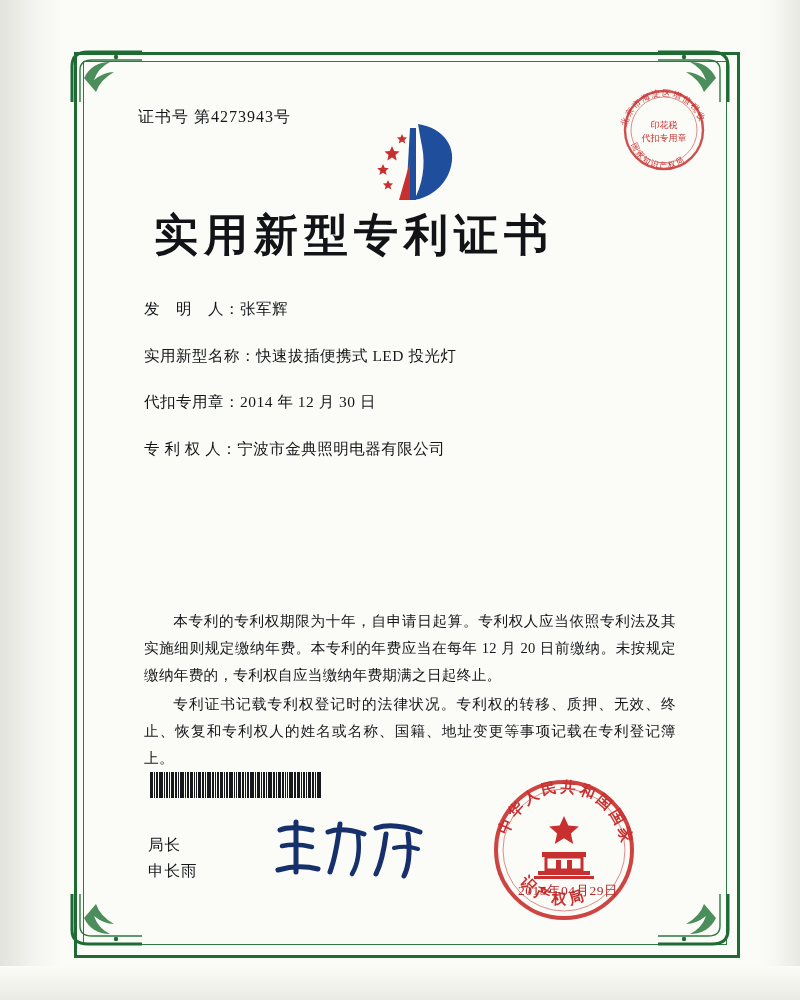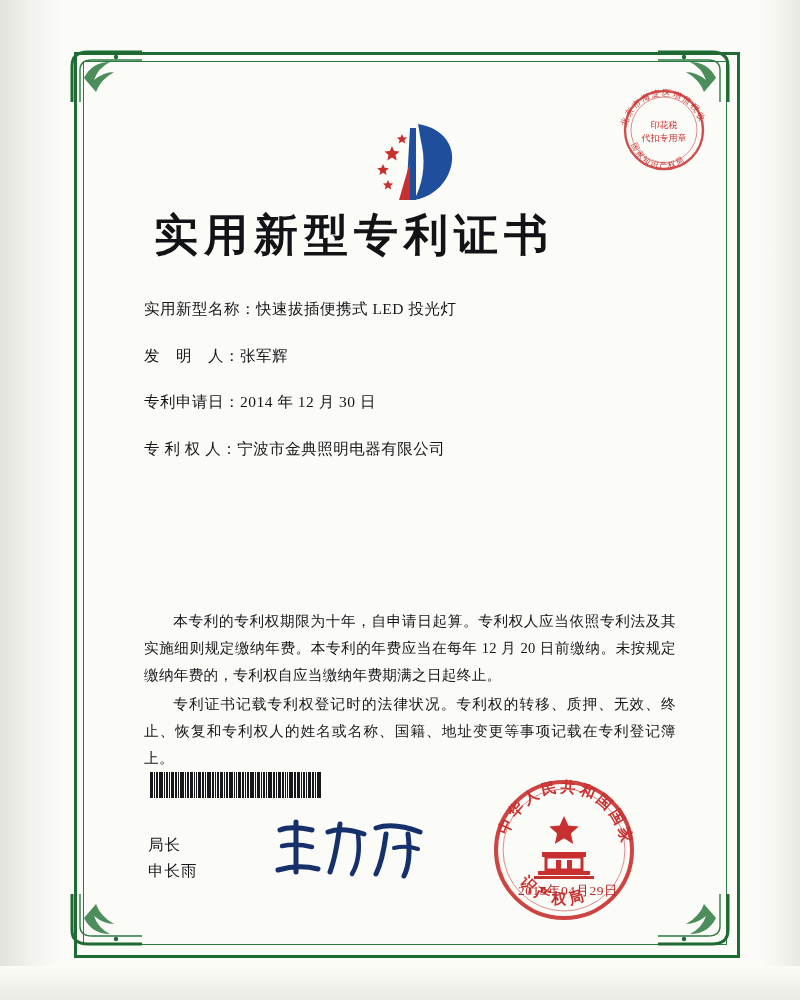--- a/index.html
+++ b/index.html
@@ -235,20 +235,21 @@
   </div>
   <div class="corner corner-br">
     <svg width="74" height="56" viewBox="0 0 74 56">
       <path d="M2 54 L2 18 Q2 4 18 4 L72 4" fill="none" stroke="#1e6b33" stroke-width="3"></path>
       <path d="M10 54 L10 22 Q10 12 22 12 L72 12" fill="none" stroke="#2c7a41" stroke-width="1.4"></path>
       <path d="M14 30 q8 -16 26 -16 q-12 6 -16 18 q10 -8 20 -8 q-14 8 -18 20 z" fill="#2c7a41" opacity="0.85"></path>
       <circle cx="46" cy="9" r="2.2" fill="#1e6b33"></circle>
     </svg>
   </div>
 
+  <div class="cert-no">证书号 第4273943号</div>
 
   <div class="logo">
     <svg width="96" height="86" viewBox="0 0 96 86">
 
       <path d="M52 6 C78 10 92 30 84 52 C78 70 62 80 48 82 C56 68 60 48 56 28 C54 18 53 11 52 6 Z" fill="#1f4f9c"></path>
 
       <path d="M44 10 L50 10 L50 82 L40 82 Z" fill="#1f4f9c"></path>
       <path d="M33 82 L44 44 L44 82 Z" fill="#c8302f"></path>
       <path d="M44 44 L50 44 L50 82 L44 82 Z" fill="#1f4f9c"></path>
 
@@ -275,29 +276,29 @@
       </text>
       <text x="52" y="50" text-anchor="middle" font-family="'Liberation Serif',serif" font-size="9" fill="#c8302f">印花税</text>
       <text x="52" y="63" text-anchor="middle" font-family="'Liberation Serif',serif" font-size="9" fill="#c8302f">代扣专用章</text>
     </svg>
   </div>
 
   <div class="doc-title">实用新型专利证书</div>
 
   <div class="fields">
     <div class="field-row">
+      <span class="field-label">发　明　人：</span>
+      <span class="field-value">张军辉</span>
+    </div>
+    <div class="field-row">
       <span class="field-label">实用新型名称：</span>
       <span class="field-value">快速拔插便携式 LED 投光灯</span>
     </div>
     <div class="field-row">
-      <span class="field-label">发　明　人：</span>
-      <span class="field-value">张军辉</span>
-    </div>
-    <div class="field-row">
-      <span class="field-label">专利申请日：</span>
+      <span class="field-label">代扣专用章：</span>
       <span class="field-value">2014 年 12 月 30 日</span>
     </div>
     <div class="field-row">
       <span class="field-label">专 利 权 人：</span>
       <span class="field-value">宁波市金典照明电器有限公司</span>
     </div>
   </div>
 
   <div class="body-text">
     <p>本专利的专利权期限为十年，自申请日起算。专利权人应当依照专利法及其实施细则规定缴纳年费。本专利的年费应当在每年 12 月 20 日前缴纳。未按规定缴纳年费的，专利权自应当缴纳年费期满之日起终止。</p>

